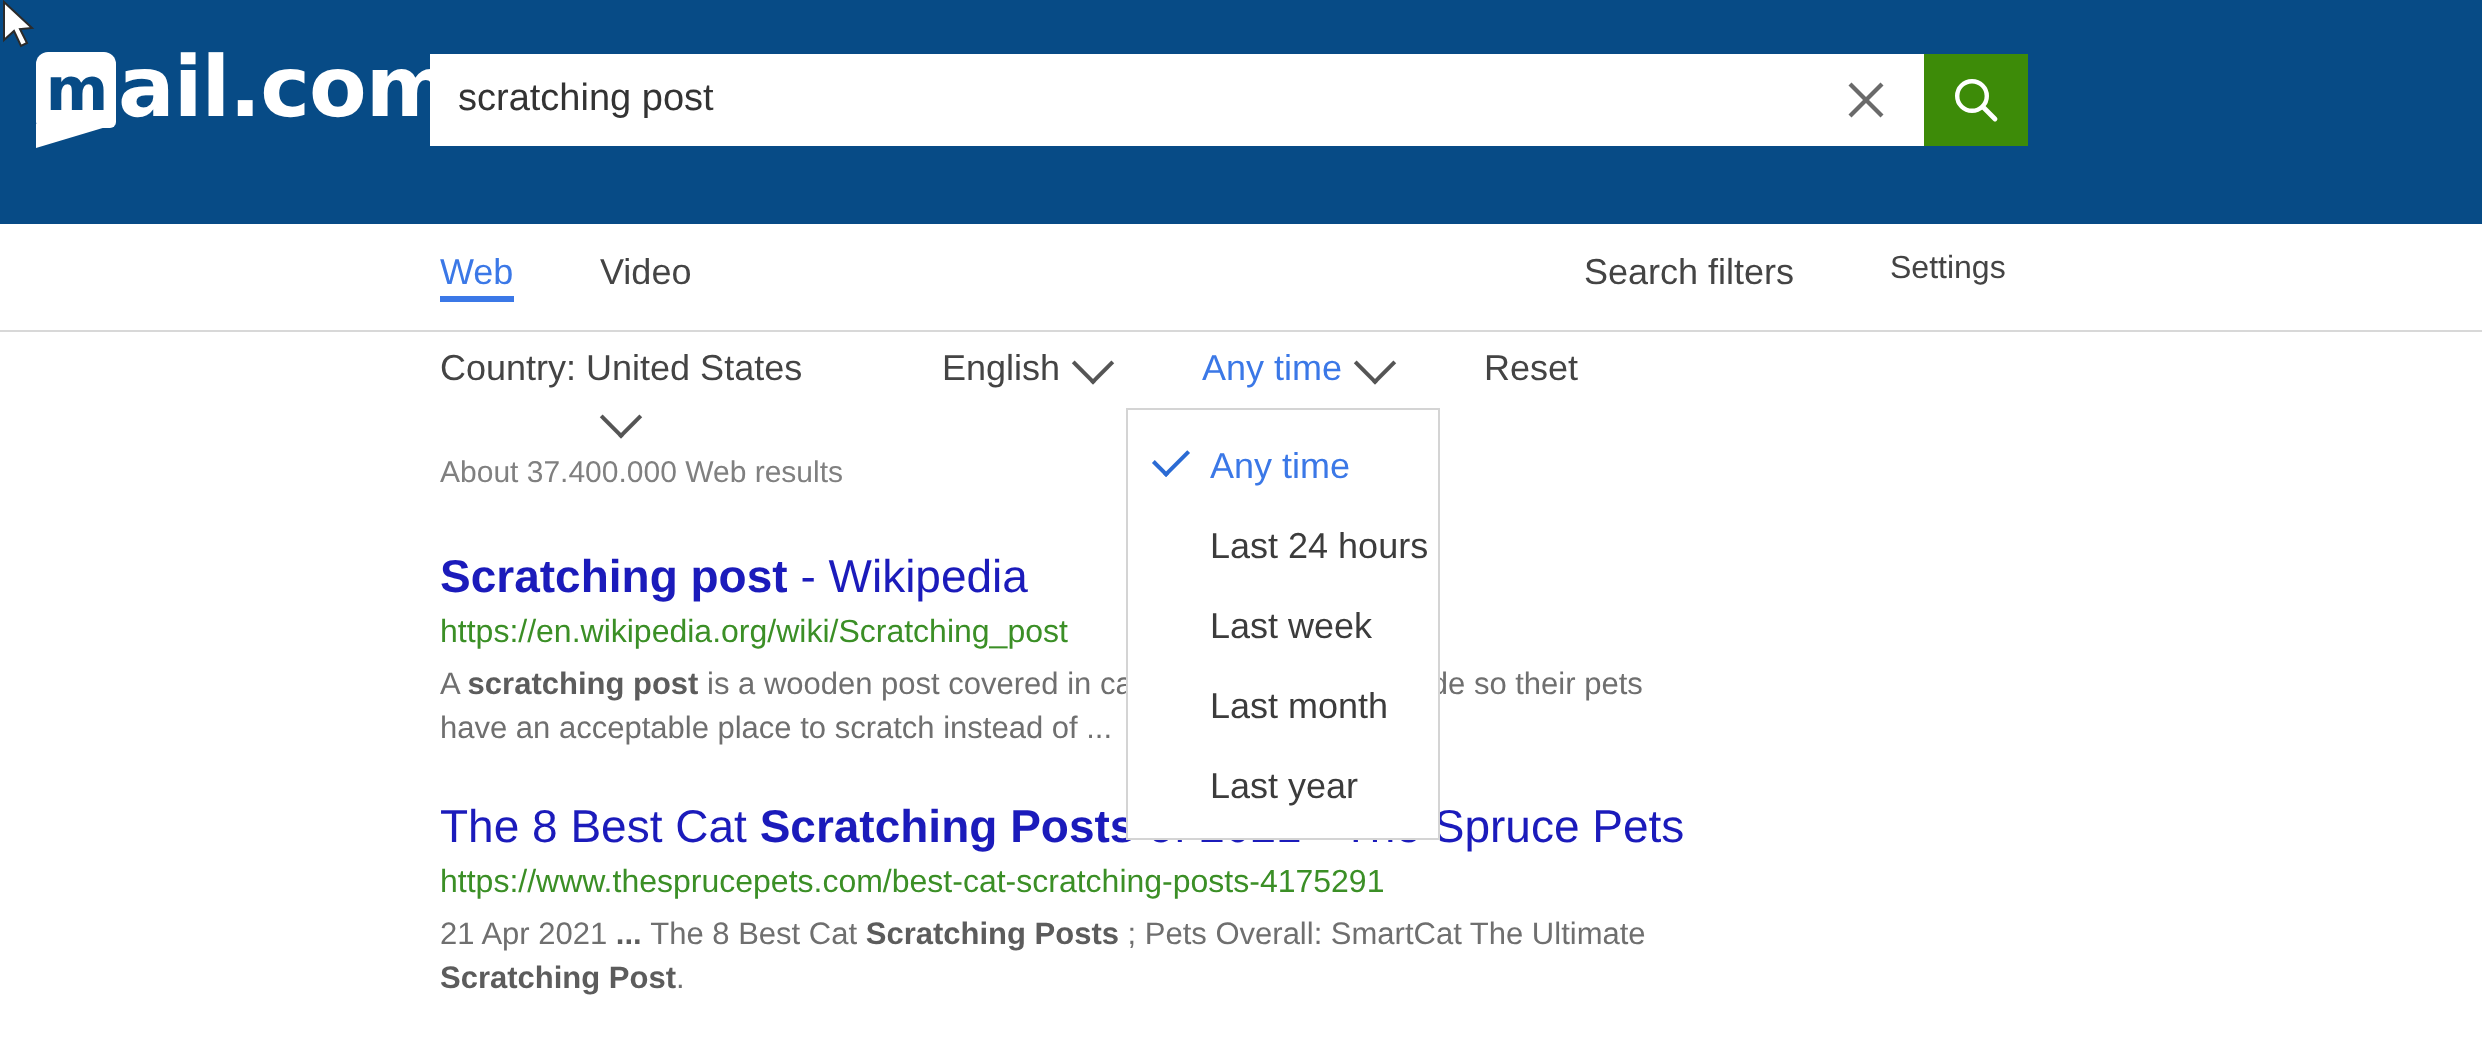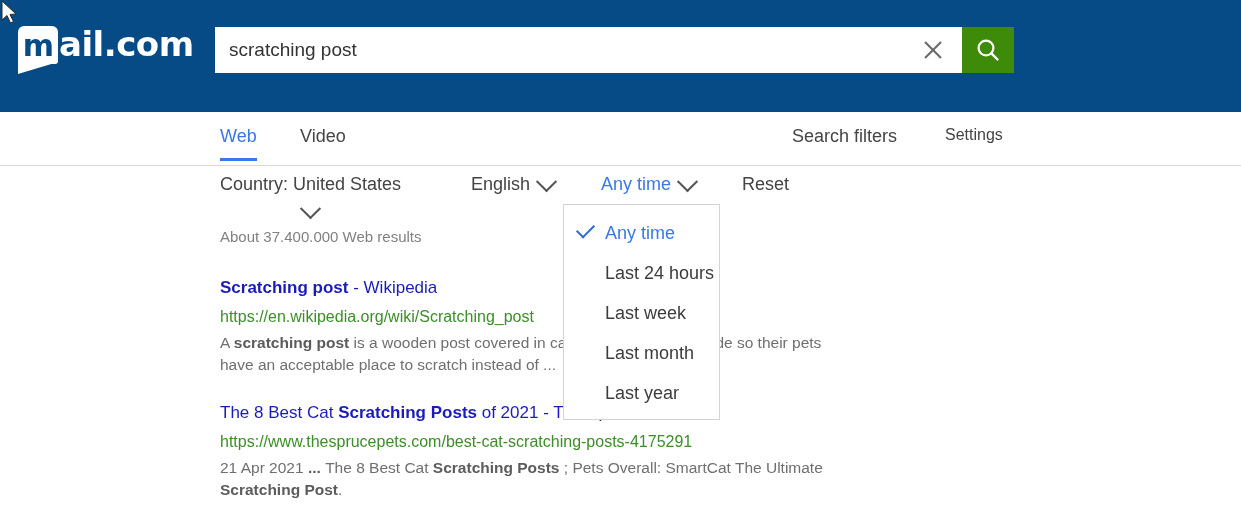--- a/index.html
+++ b/index.html
@@ -56,21 +56,21 @@
     left: 0;
     top: 36px;
     width: 0;
     height: 0;
     border-left: 40px solid #ffffff;
     border-bottom: 12px solid transparent;
   }
   .logo-rest {
     font-family: "DejaVu Sans", sans-serif;
     font-weight: 700;
-    font-size: 34px;
+    font-size: 42px;
     line-height: 34px;
     color: #ffffff;
     letter-spacing: -0.5px;
     margin-left: 1px;
     margin-top: -3px;
   }
 
   
   #searchbar {
     position: absolute;
@@ -122,21 +122,21 @@
     height: 53px;
     background: #ffffff;
     border-bottom: 1px solid #d8d8d8;
   }
   .nav-tab {
     position: absolute;
     top: 14px;
     font-size: 18px;
     color: #444444;
     cursor: pointer;
-    padding-bottom: 14px;
+    padding-bottom: 4px;
   }
   .nav-tab.active {
     color: #3b78e7;
   }
   .nav-tab.active::after {
     content: "";
     position: absolute;
     left: 0;
     bottom: 0;
     width: 100%;
@@ -189,21 +189,21 @@
     color: #808080;
   }
   .result {
     position: absolute;
     left: 220px;
     width: 840px;
   }
   #result-0 { top: 274px; }
   #result-1 { top: 399px; }
   .result-title {
-    font-size: 17px;
+    font-size: 23px;
     color: #1b1bbb;
     line-height: 28px;
     cursor: pointer;
     white-space: nowrap;
   }
   .result-title b { font-weight: 700; }
   .result-url {
     font-size: 16px;
     color: #3b8f26;
     line-height: 24px;

